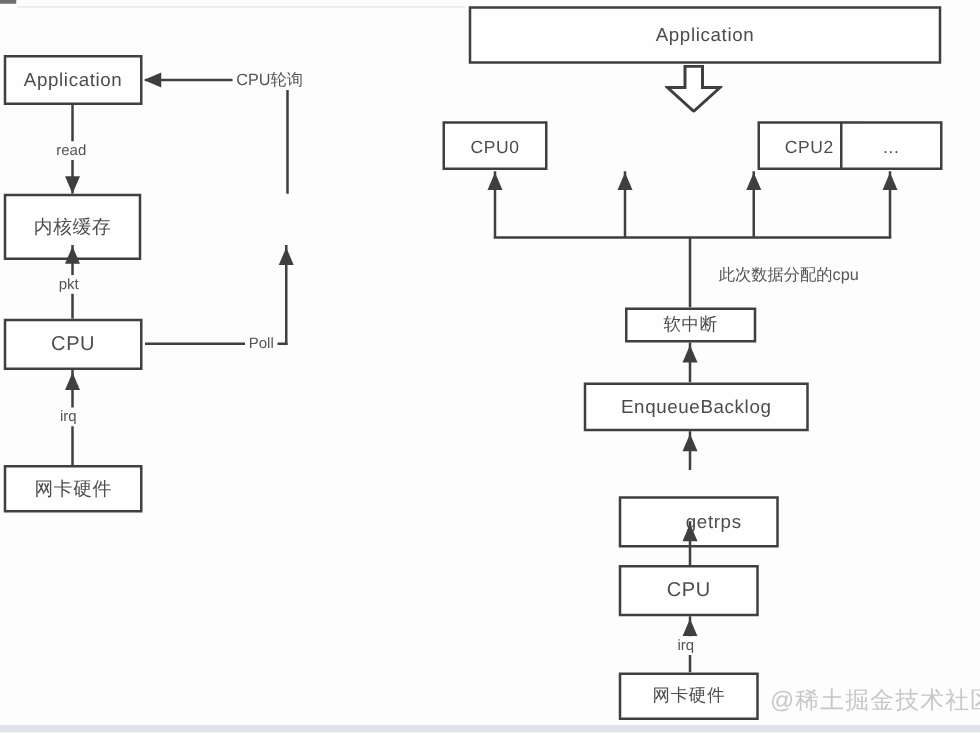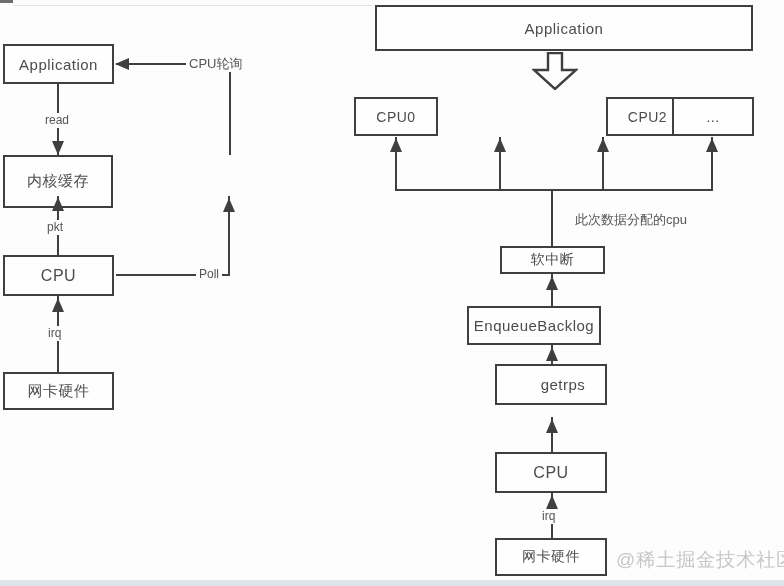--- a/index.html
+++ b/index.html
@@ -139,26 +139,26 @@
 
   <div class="vline" style="left:551px; top:190px; height:56px;"></div>
 
   <div class="annot" style="left:575px; top:211px;">此次数据分配的cpu</div>
 
   <div class="dbox" style="left:500px; top:246px; width:105px; height:28px; font-size:14px;">软中断</div>
 
   <div class="vline" style="left:551px; top:274px; height:32px;"></div>
   <div class="ah ah-up" style="left:546px; top:276px;"></div>
 
-  <div class="dbox" style="left:467px; top:306px; width:134px; height:39px;">EnqueueBacklog</div>
+  <div class="dbox" style="left:467px; top:306px; width:180px; height:39px;">EnqueueBacklog</div>
 
   <div class="vline" style="left:551px; top:345px; height:31px;"></div>
   <div class="ah ah-up" style="left:546px; top:347px;"></div>
 
-  <div class="dbox" style="left:495px; top:364px; width:112px; height:41px;padding-left:24px;">getrps</div>
+  <div class="dbox" style="left:495px; top:397px; width:128px; height:41px;padding-left:24px;">getrps</div>
 
 
   <div class="vline" style="left:551px; top:417px; height:35px;"></div>
   <div class="ah ah-up" style="left:546px; top:419px;"></div>
 
   <div class="dbox" style="left:495px; top:452px; width:112px; height:41px; font-size:16px;">CPU</div>
 
   <div class="vline" style="left:551px; top:493px; height:45px;"></div>
   <div class="ah ah-up" style="left:546px; top:495px;"></div>
   <div class="lbl" style="left:539px; top:509px;">irq</div>

